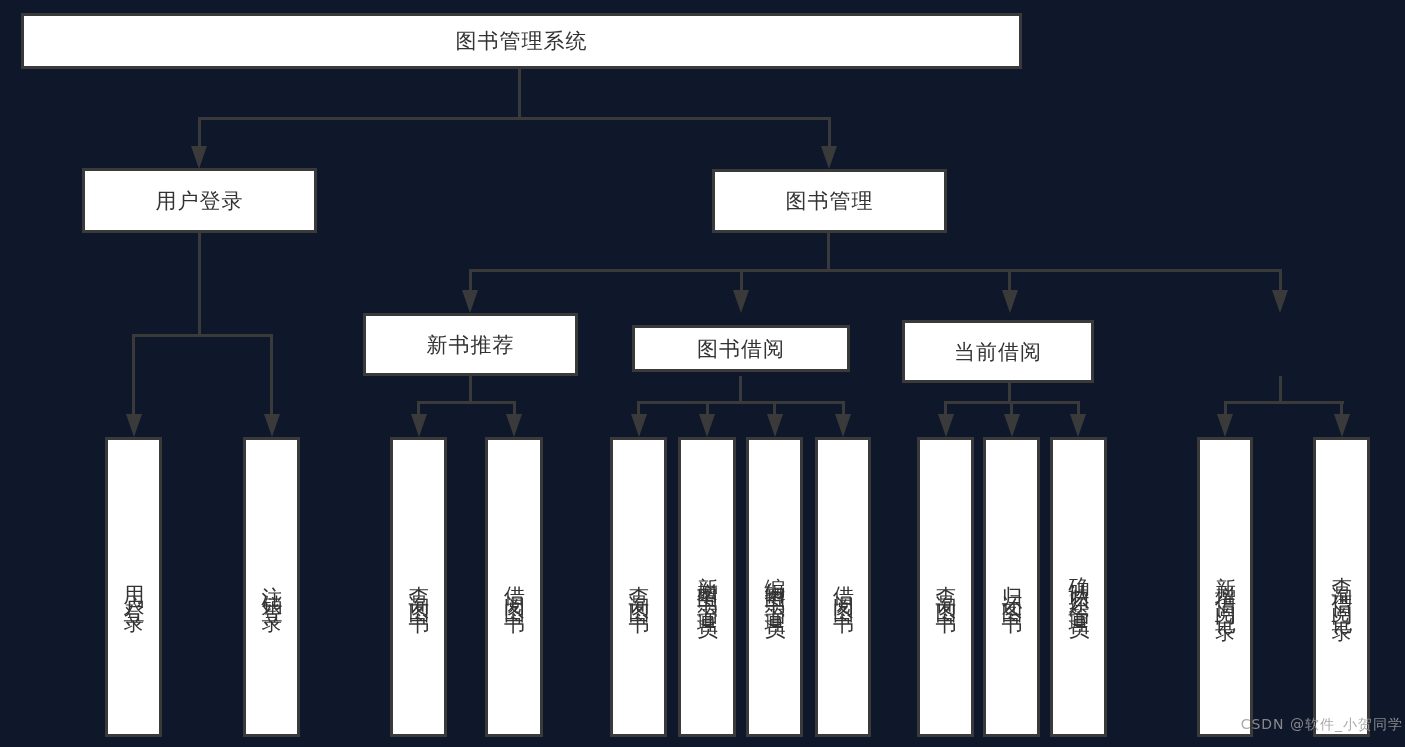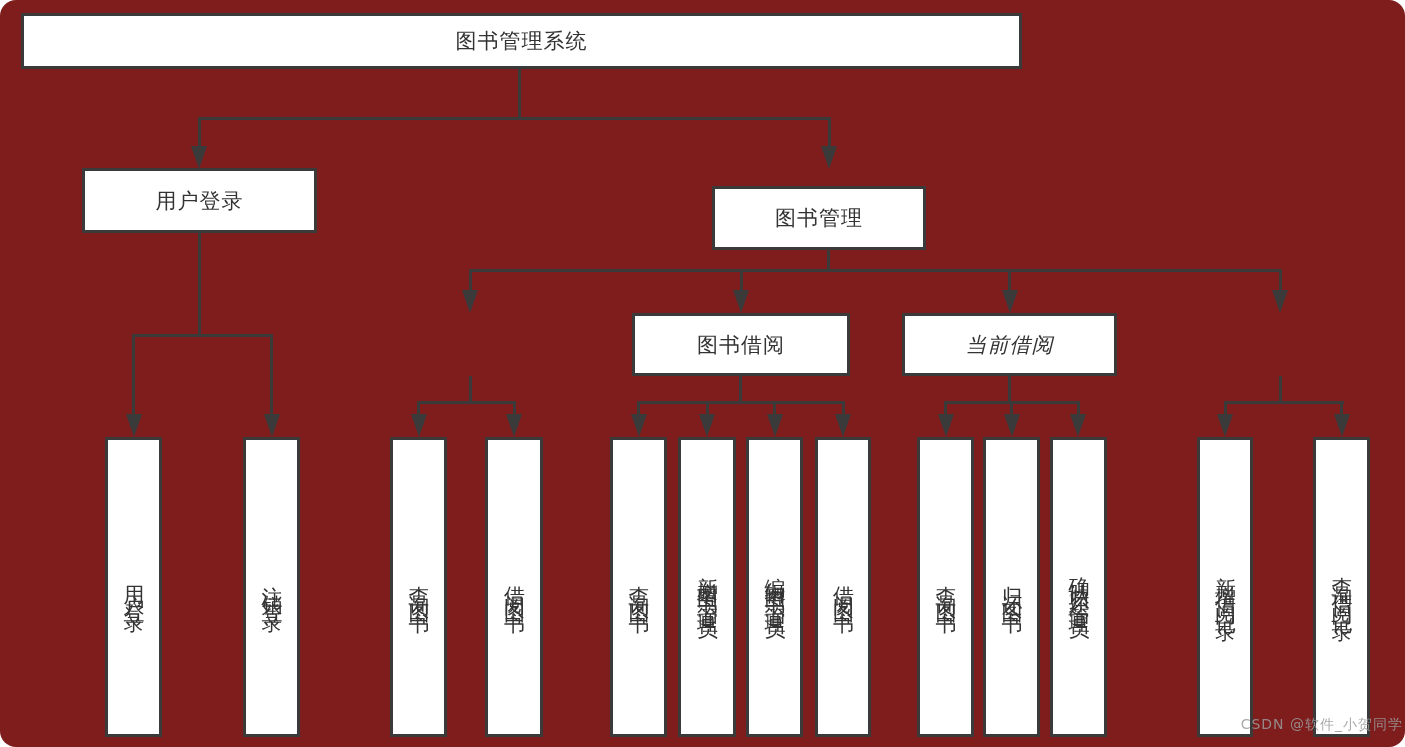--- a/index.html
+++ b/index.html
@@ -1,23 +1,22 @@
 <!DOCTYPE html>
 <html><head>
 <meta charset="utf-8">
 <style>
   html, body { margin: 0; padding: 0; background: #ffffff; }
   .canvas {
     position: relative;
     width: 1405px;
     height: 747px;
-    background: #7f1d1d;
+    background: #0f172a;
     font-family: "DejaVu Sans", "Liberation Sans", sans-serif;
     overflow: hidden;
-    border-radius: 16px;
   }
   .node {
     position: absolute;
     box-sizing: border-box;
     background: #ffffff;
     border: 3px solid #3a3a3a;
     display: flex;
     align-items: center;
     justify-content: center;
     color: #333333;
@@ -69,21 +68,21 @@
   <div class="line" style="left:518px; top:67px; width:3px; height:53px;"></div>
   <div class="line" style="left:198px; top:117px; width:633px; height:3px;"></div>
   <div class="line" style="left:198px; top:117px; width:3px; height:32px;"></div>
   <div class="arrowhead" style="left:191px; top:146px;"></div>
   <div class="line" style="left:828px; top:117px; width:3px; height:32px;"></div>
   <div class="arrowhead" style="left:821px; top:146px;"></div>
 
   <div class="node" style="left:82px; top:168px; width:235px; height:65px;">
     <span>用户登录</span>
   </div>
-  <div class="node" style="left:712px; top:169px; width:214px; height:64px;margin-top:17px;">
+  <div class="node" style="left:712px; top:169px; width:235px; height:64px;">
     <span>图书管理</span>
   </div>
 
   <div class="line" style="left:198px; top:233px; width:3px; height:104px;"></div>
   <div class="line" style="left:132px; top:334px; width:141px; height:3px;"></div>
   <div class="line" style="left:132px; top:334px; width:3px; height:82px;"></div>
   <div class="arrowhead" style="left:126px; top:414px;"></div>
   <div class="line" style="left:270px; top:334px; width:3px; height:82px;"></div>
   <div class="arrowhead" style="left:264px; top:414px;"></div>
 
@@ -91,24 +90,27 @@
   <div class="line" style="left:469px; top:269px; width:813px; height:3px;"></div>
   <div class="line" style="left:469px; top:269px; width:3px; height:24px;"></div>
   <div class="arrowhead" style="left:462px; top:290px;"></div>
   <div class="line" style="left:740px; top:269px; width:3px; height:24px;"></div>
   <div class="arrowhead" style="left:733px; top:290px;"></div>
   <div class="line" style="left:1008px; top:269px; width:3px; height:24px;"></div>
   <div class="arrowhead" style="left:1002px; top:290px;"></div>
   <div class="line" style="left:1279px; top:269px; width:3px; height:24px;"></div>
   <div class="arrowhead" style="left:1272px; top:290px;"></div>
 
-  <div class="node" style="left:632px; top:313px; width:218px; height:63px;text-align:center;">
+  <div class="node" style="left:363px; top:313px; width:215px; height:63px;">
+    <span>新书推荐</span>
+  </div>
+  <div class="node" style="left:632px; top:325px; width:218px; height:47px;text-align:center;">
     <span>图书借阅</span>
   </div>
-  <div class="node" style="left:902px; top:313px; width:215px; height:63px;font-style:italic;">
+  <div class="node" style="left:902px; top:320px; width:192px; height:63px;">
     <span>当前借阅</span>
   </div>
 
   <div class="line" style="left:469px; top:376px; width:3px; height:28px;"></div>
   <div class="line" style="left:417px; top:401px; width:99px; height:3px;"></div>
   <div class="line" style="left:417px; top:401px; width:3px; height:16px;"></div>
   <div class="arrowhead" style="left:411px; top:414px;"></div>
   <div class="line" style="left:513px; top:401px; width:3px; height:16px;"></div>
   <div class="arrowhead" style="left:506px; top:414px;"></div>
 

